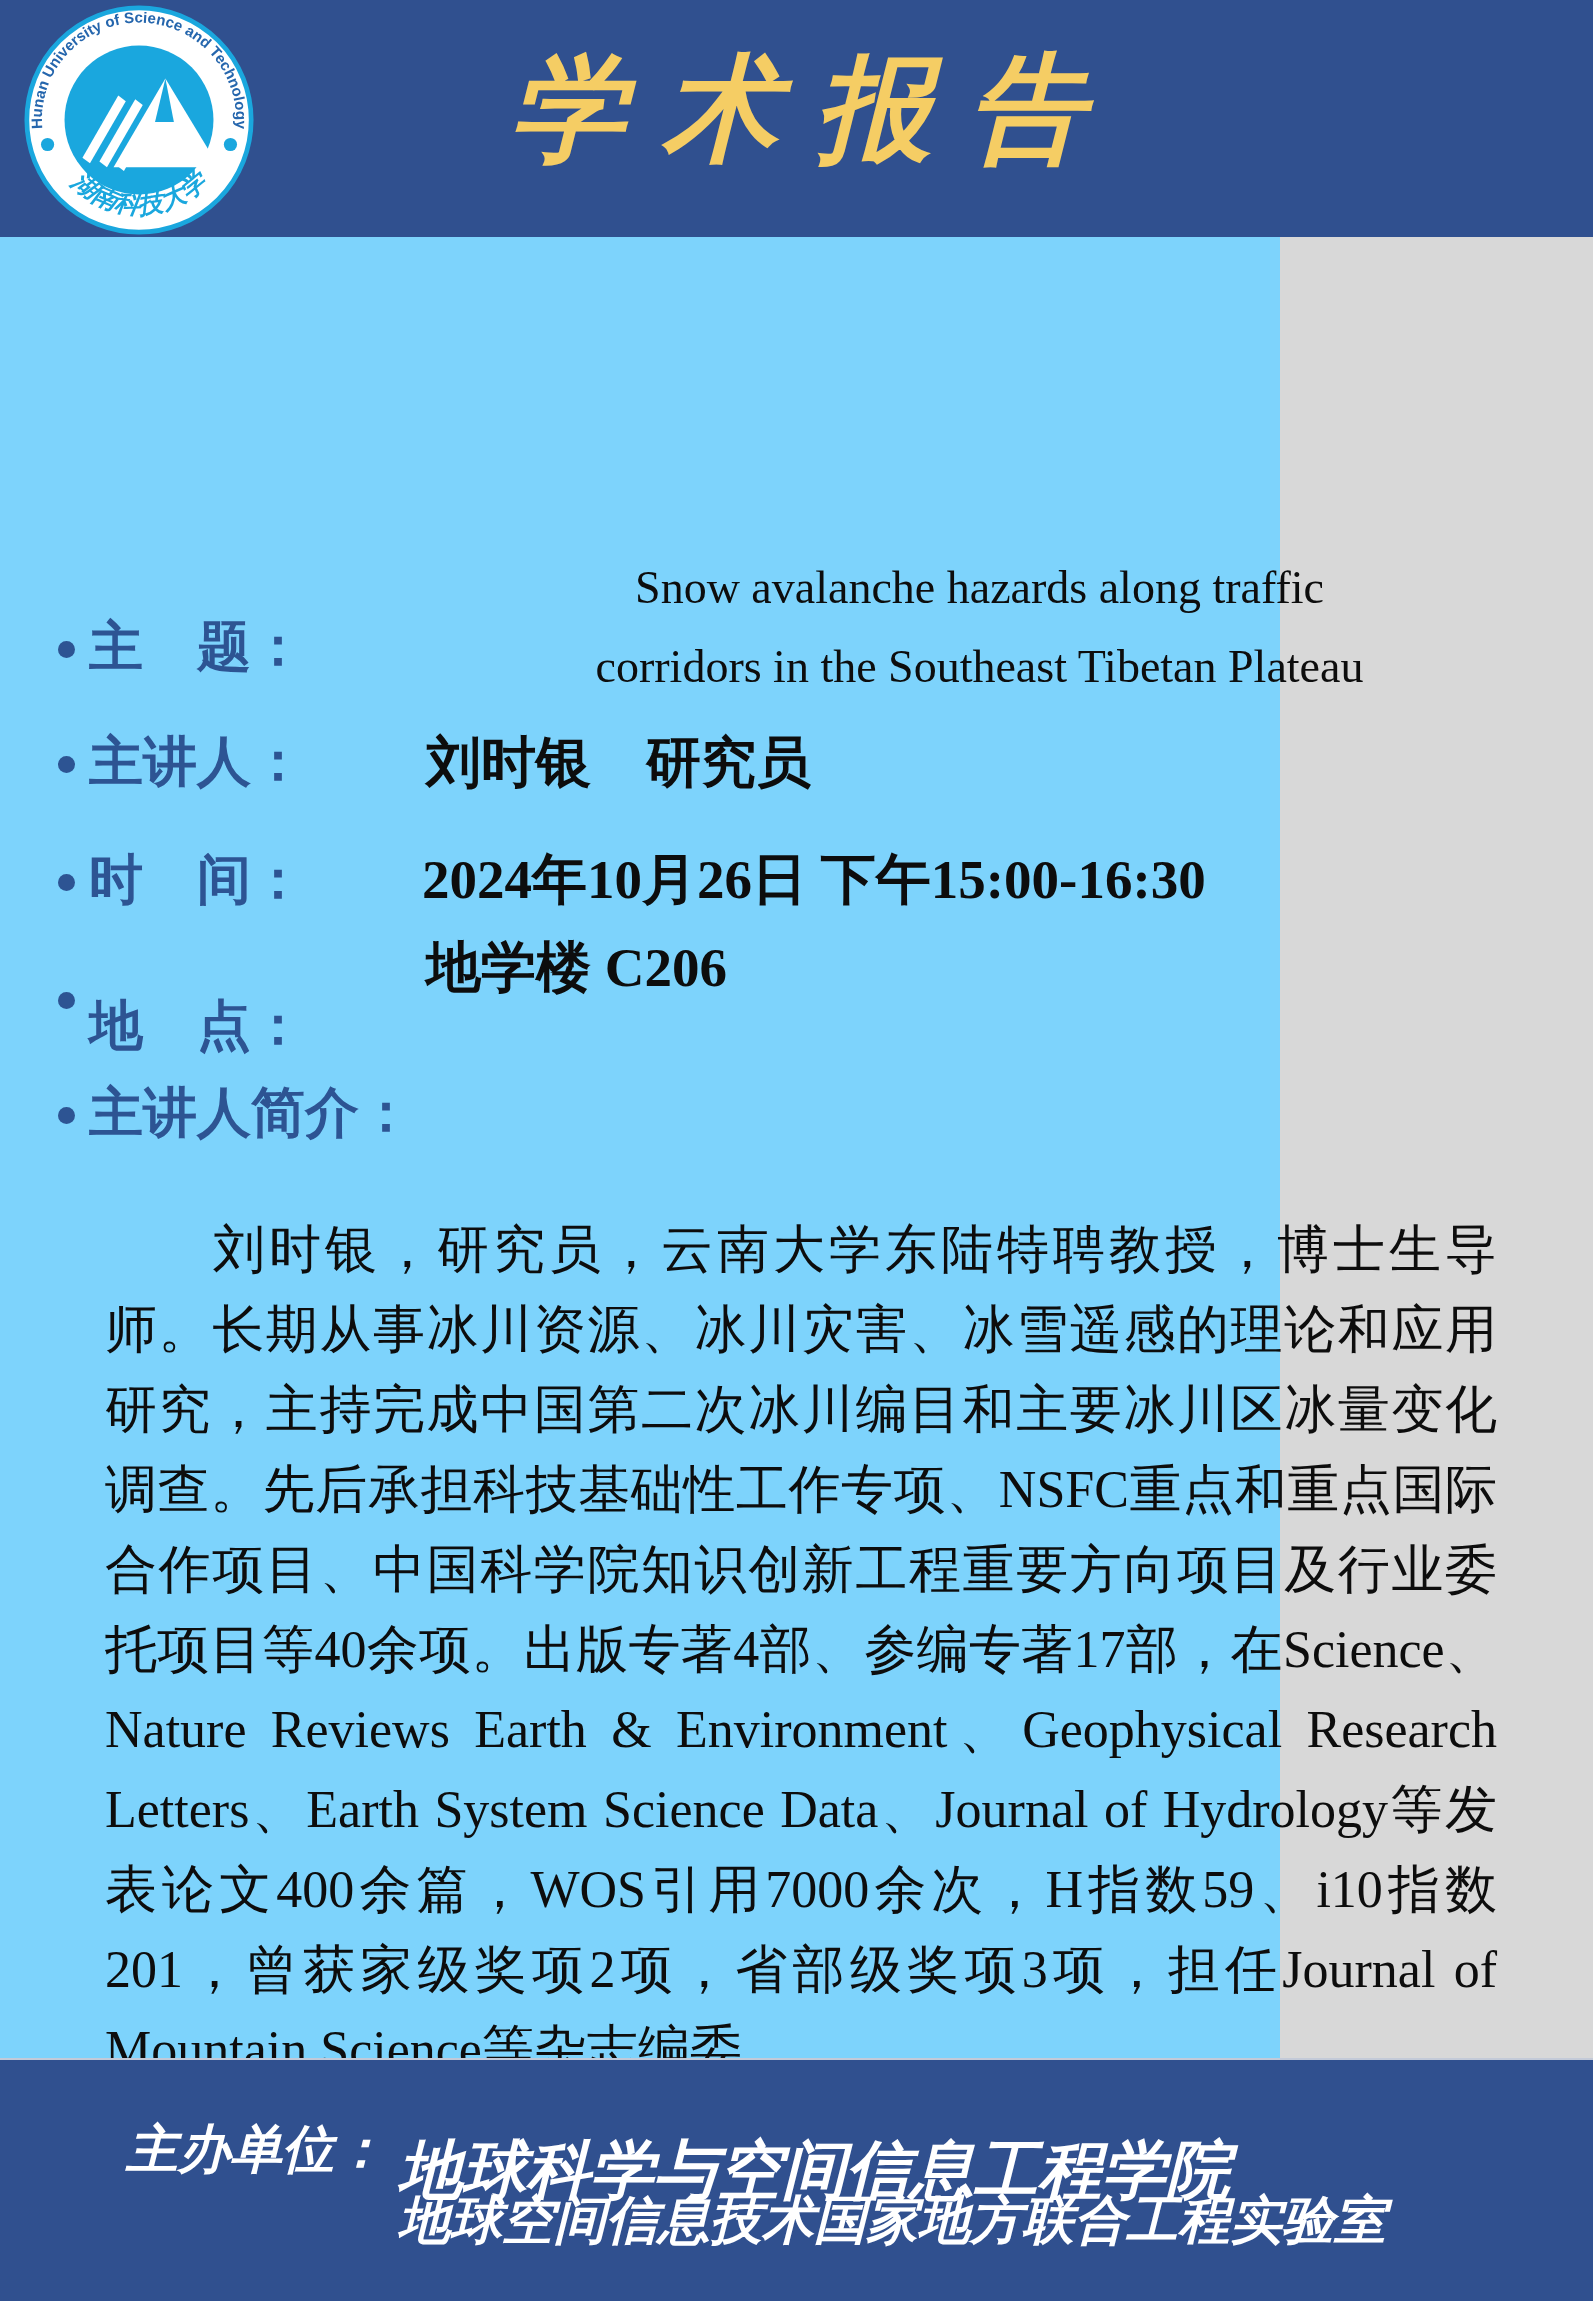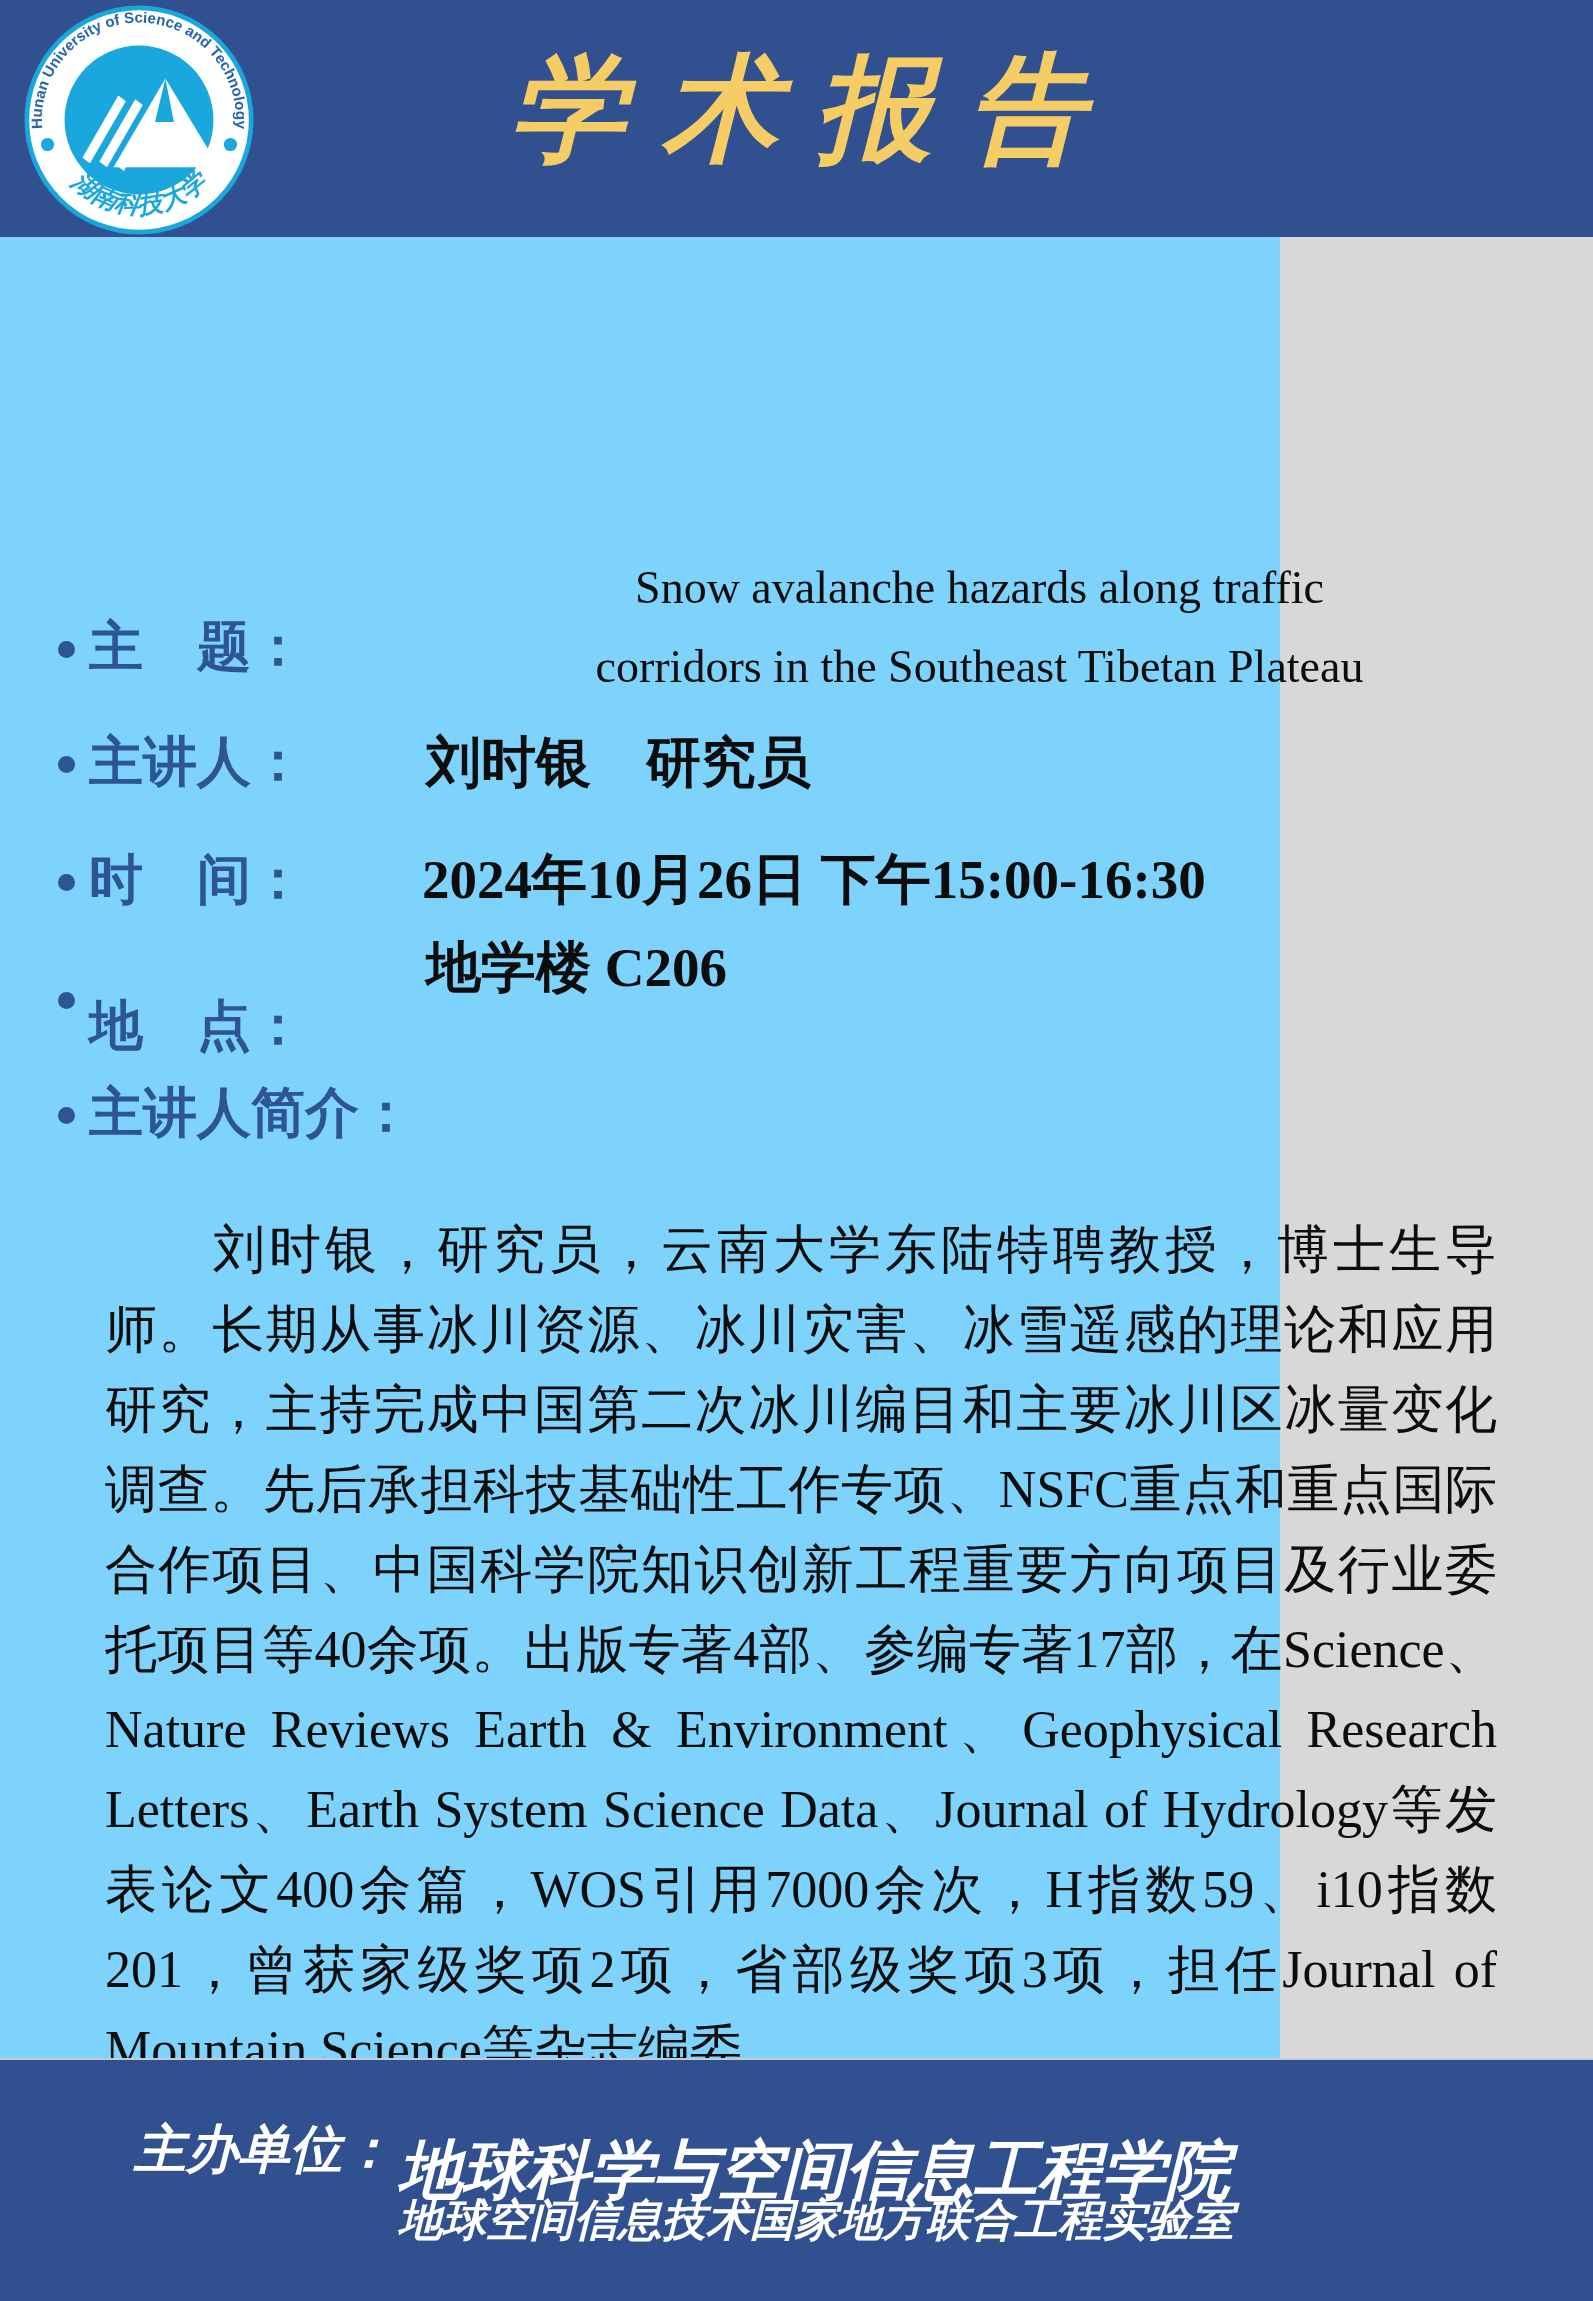--- a/index.html
+++ b/index.html
@@ -57,31 +57,31 @@
     text-align:justify;text-indent:108px;
   }
   
   .banner-bottom{
     position:absolute;left:0;top:2058px;width:1594px;height:244px;
     background:#30508f;border-top:2.8px solid #c3cad8;box-sizing:border-box;
   }
   .footer-label{
     position:absolute;left:126px;top:2120px;
     color:#ffffff;font-weight:bold;font-style:italic;
-    font-size:52px;line-height:58px;white-space:nowrap;margin-left:8px;
+    font-size:52px;line-height:58px;white-space:nowrap;
   }
   .footer-line1{
     position:absolute;left:398px;top:2120px;
     color:#ffffff;font-weight:bold;font-style:italic;
     font-size:64px;line-height:58px;white-space:nowrap;margin-top:21px;
   }
   .footer-line2{
     position:absolute;left:398px;top:2191px;
     color:#ffffff;font-weight:bold;font-style:italic;
-    font-size:44px;line-height:58px;white-space:nowrap;
+    font-size:52px;line-height:58px;white-space:nowrap;
   }
 </style>
 </head>
 <body>
 
 <div class="poster">
 
   <div class="banner-top">
     <svg class="logo" viewBox="0 0 244 244">
       <circle cx="122" cy="122" r="119" fill="#ffffff" stroke="#1aa7de" stroke-width="5"></circle>

